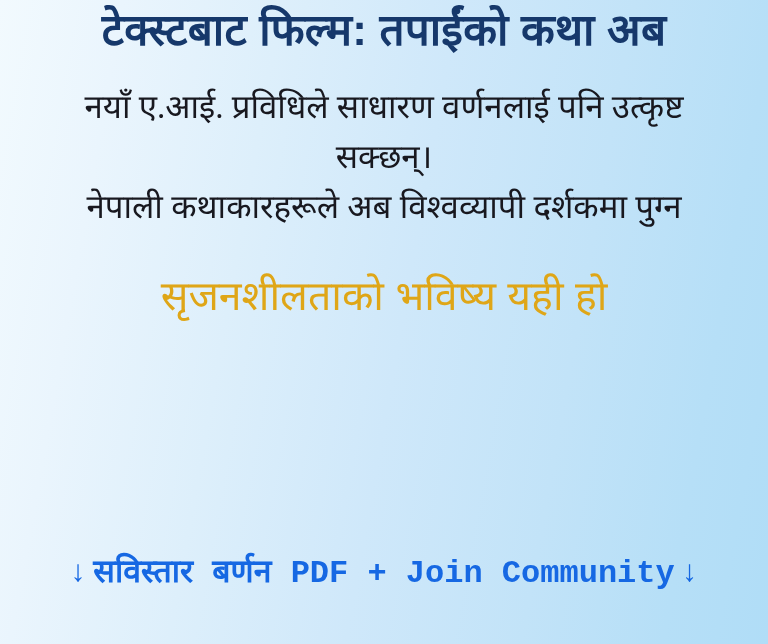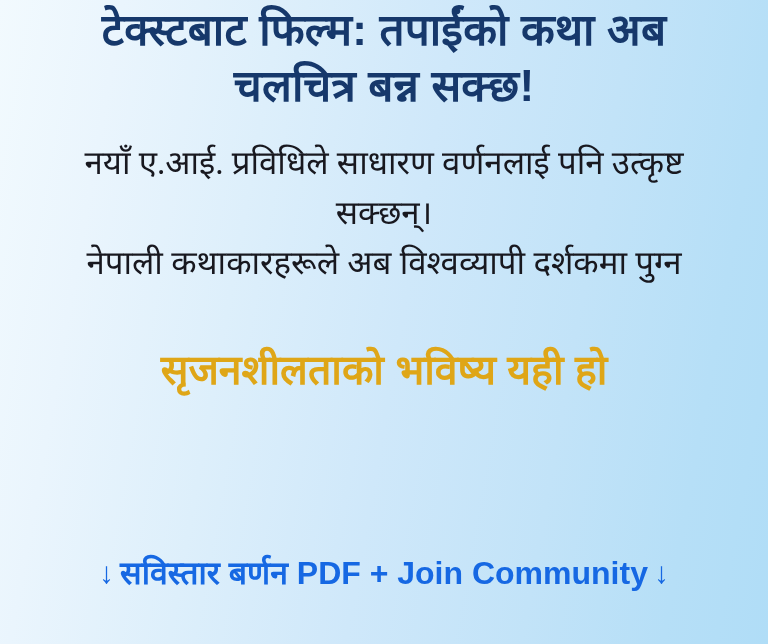--- a/index.html
+++ b/index.html
@@ -60,62 +60,61 @@
     font-family: "Liberation Serif", "DejaVu Serif", serif;
   }
   .body-line {
     display: block;
     white-space: nowrap;
   }
 
   
   .tagline {
     width: 720px;
-    margin-top: 56px;
+    margin-top: 38px;
     text-align: center;
     color: #dfa617;
-    font-weight: bold;
+    font-weight: normal;
     font-size: 41px;
     line-height: 52px;
     white-space: nowrap;
     font-family: "Liberation Sans", "DejaVu Sans", sans-serif;
   }
 
   
   .cta {
     position: absolute;
     left: 0;
     right: 0;
     top: 552px;
     text-align: center;
     color: #1668e3;
     font-weight: bold;
     font-size: 32px;
     line-height: 42px;
     white-space: nowrap;
-    font-family: Liberation Sans, sans-serif;
+    font-family: Liberation Mono, monospace;
   }
   .cta .arrow {
     display: inline-block;
     font-size: 30px;
     vertical-align: 1px;
   }
   .cta .cta-text {
     display: inline-block;
     padding: 0 6px;
   }
 </style>
 </head>
 <body>
 
 <div id="poster">
 
   <div class="headline">
     <span class="headline-line">टेक्स्टबाट फिल्म: तपाईंको कथा अब</span>
-    <span class="headline-line">चलचित्र बन्न सक्छ!</span>
   </div>
 
   <div class="body-copy">
     <span class="body-line">नयाँ ए.आई. प्रविधिले साधारण वर्णनलाई पनि उत्कृष्ट</span>
     <span class="body-line">सक्छन्।</span>
     <span class="body-line">नेपाली कथाकारहरूले अब विश्वव्यापी दर्शकमा पुग्न</span>
   </div>
 
   <div class="tagline">सृजनशीलताको भविष्य यही हो</div>
 

